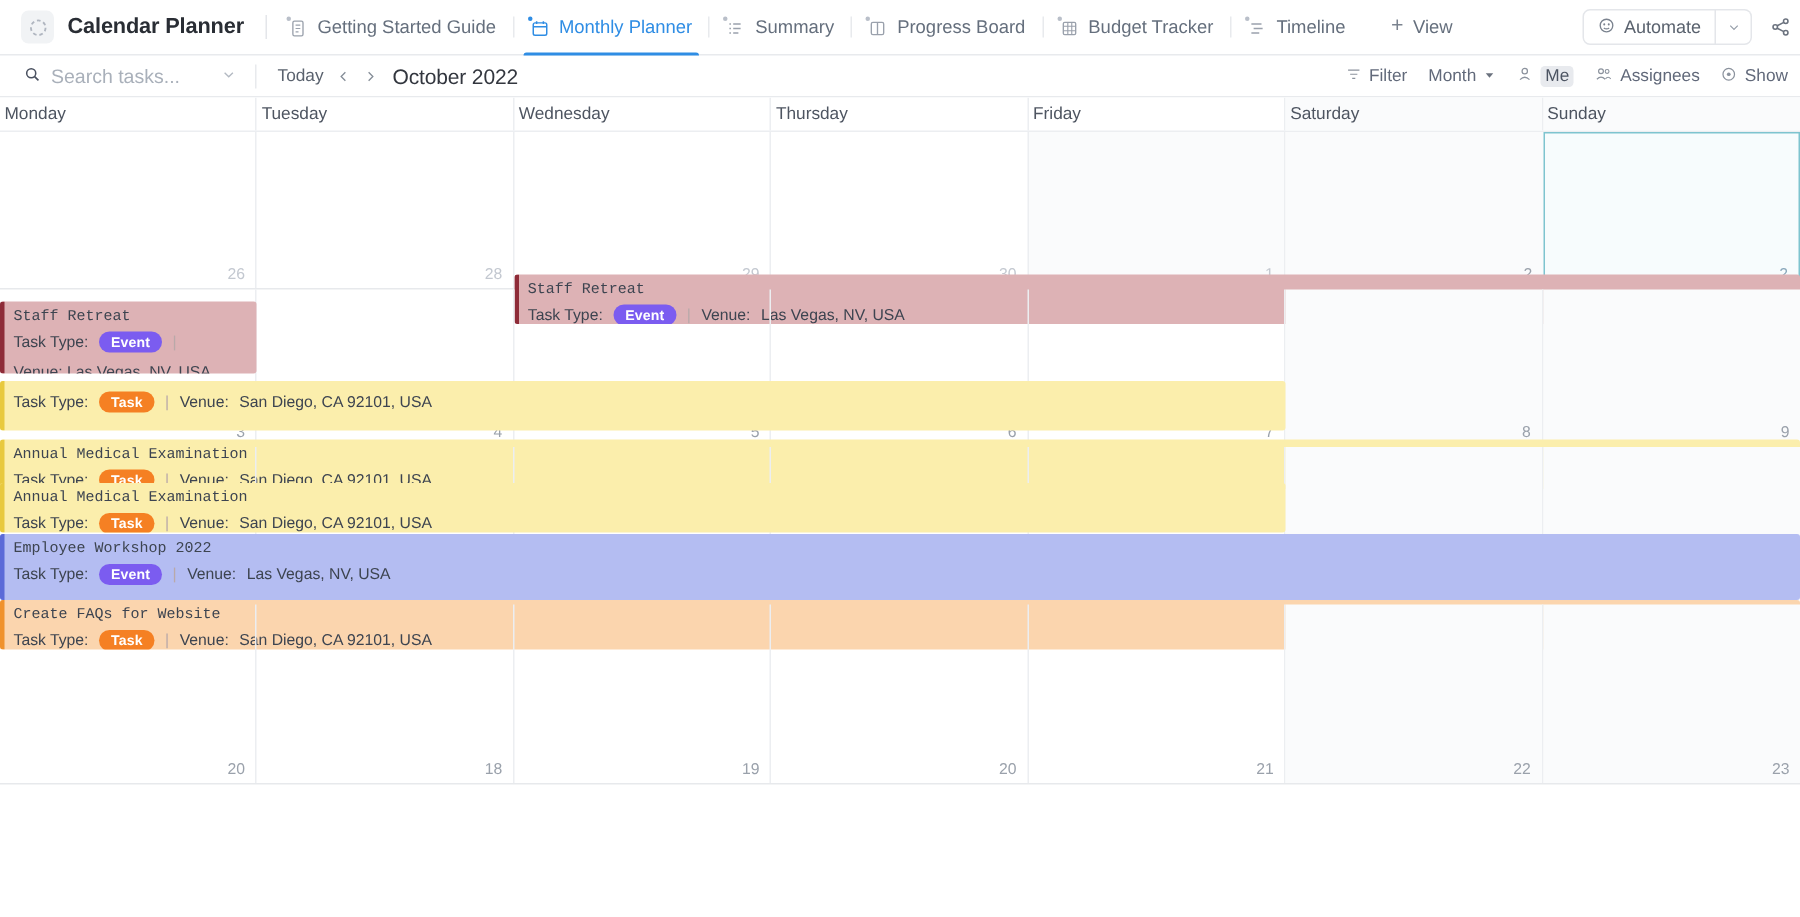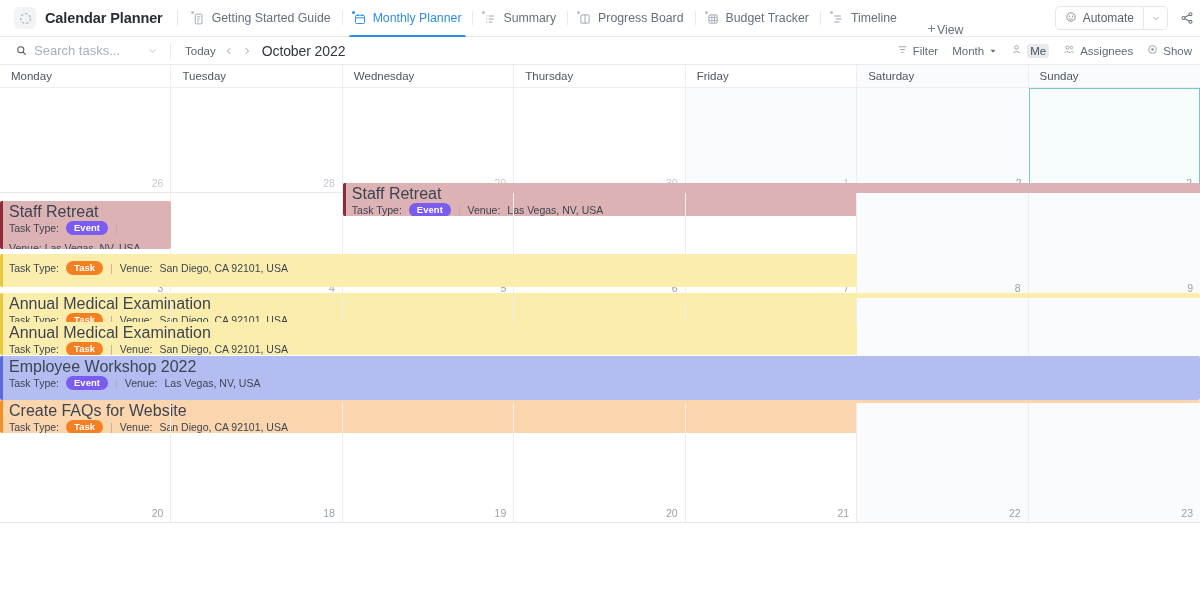--- a/index.html
+++ b/index.html
@@ -62,21 +62,21 @@
     width:3px; height:3px; border-radius:50%; background:#b9bfc9;
   }
   .tab.active { color: #2f8de4; }
   .tab.active .dot { background:#2f8de4; }
   .tab.active::after {
     content:""; position:absolute; left:6px; right:6px; bottom:0;
     height:2px; background:#2f8de4; border-radius:2px 2px 0 0;
   }
   .tab-divider { width:1px; height:14px; background:#e8eaed; align-self:center; flex:0 0 auto;}
   .addview {
-    display:flex; align-items:flex-end; 
+    display:flex; align-items:center; gap:5px;
     padding: 0 10px; height:37px;
     font-size:12.3px; color:#656f7d; cursor:pointer; margin-left: 8px;
   }
   .topbar-right {
     margin-left:auto; display:flex; align-items:center; gap:0;
     padding-right: 6px; flex: 0 0 auto;
   }
   .automate {
     display:flex; align-items:center; gap:6px;
     border:1px solid #e4e6ea; border-radius:5px 0 0 5px;
@@ -136,21 +136,21 @@
     overflow:hidden;
   }
   .dayhead {
     display:grid;
     grid-template-columns: repeat(7, 1fr);
     height:23px;
     border-bottom:1px solid #eceef1;
   }
   .dayhead > div {
     font-size:11.5px; color:#4e5561;
-    padding-left:11px;
+    padding-left:3px;
     display:flex; align-items:center;
     border-right:1px solid #eceef1;
   }
   .dayhead > div:last-child { border-right:none; }
   .weekend-head { background:#fafbfc; }
 
   .weeks { position:relative; }
   .week {
     position: relative;
     border-bottom: 1px solid #e7e9ec;
@@ -188,23 +188,24 @@
     border-radius:2px;
     overflow:hidden;
     pointer-events:auto;
     cursor:pointer;
     padding: 4px 0 4px 9px;
   }
   .ev .bar {
     position:absolute; left:0; top:0; bottom:0; width:3px;
   }
   .ev-title {
-    font-size:16px; color:#3d4450;
+    font-size:10px; color:#3d4450;
     line-height:13px;
     white-space:nowrap;
+    font-family:Liberation Mono, monospace;
   }
   .ev-meta {
     display:flex; align-items:center; gap:7px;
     margin-top:3px; white-space:nowrap;
   }
   .ev-lbl { font-size:10.5px; color:#3d4450; }
   .chip {
     display:inline-block;
     font-size:9.4px; font-weight:700; color:#fff;
     border-radius:9px; padding:2px 8px 3px;

